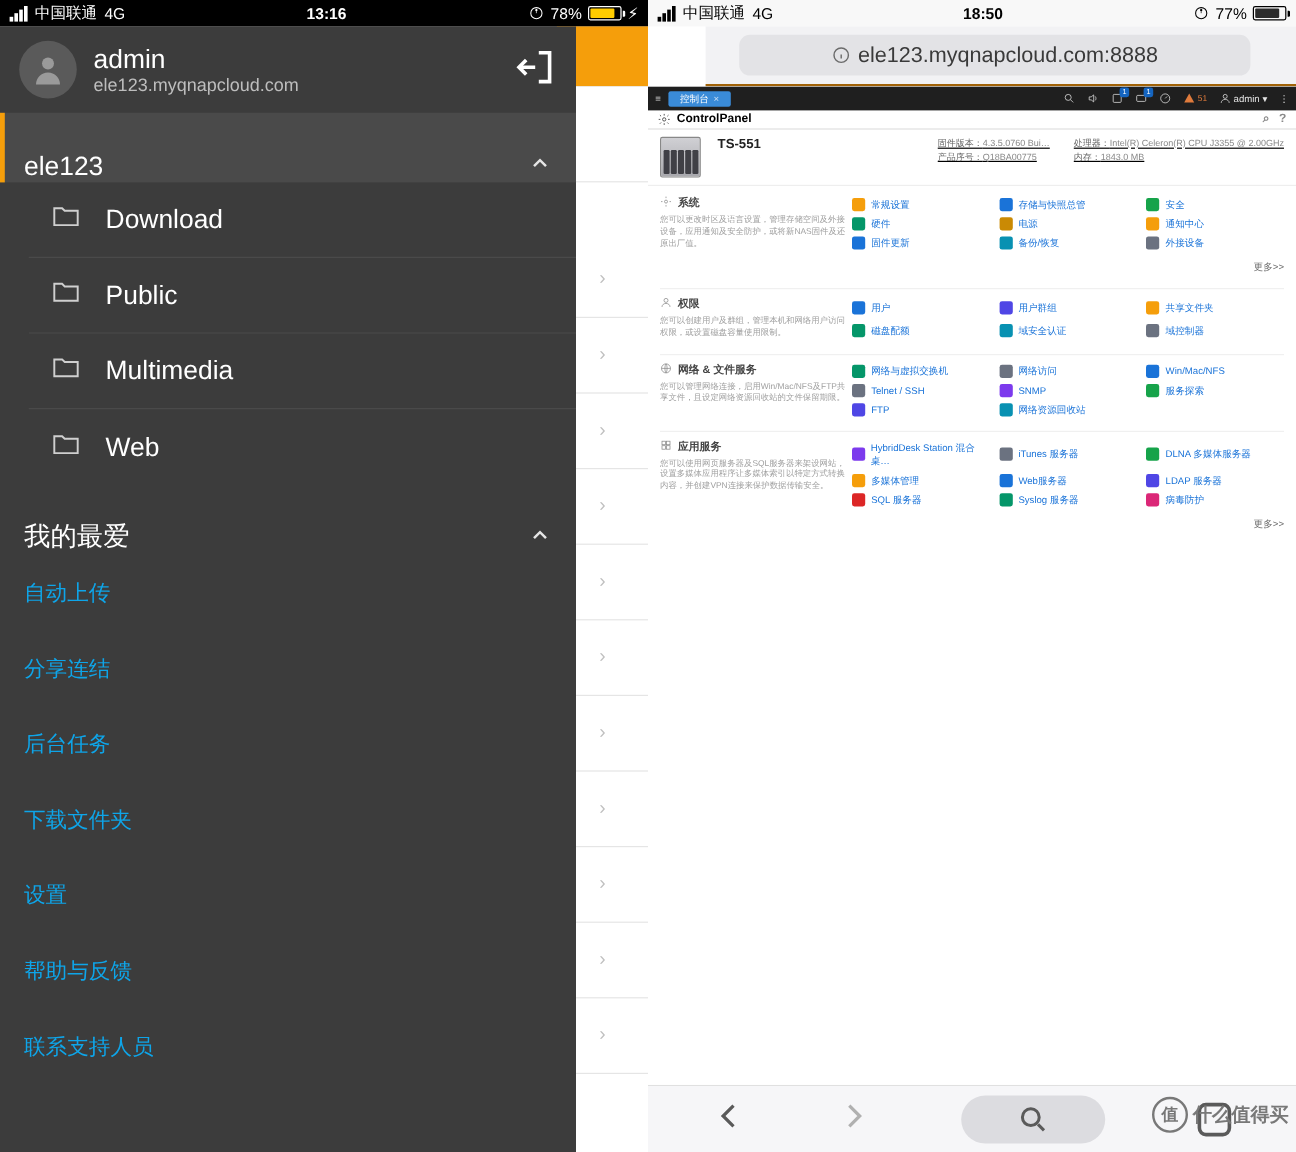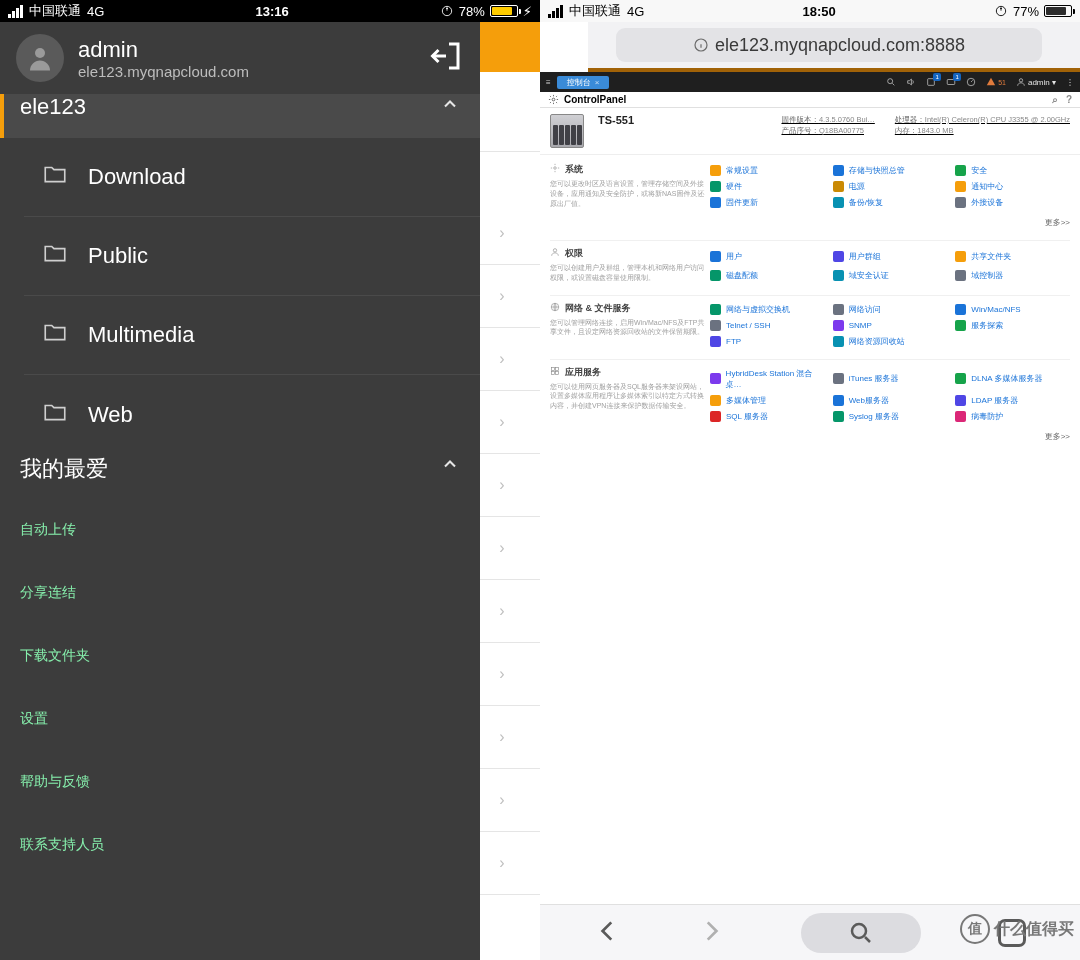--- a/index.html
+++ b/index.html
@@ -27,32 +27,32 @@
   .main-list{position:absolute;top:130px;right:0;width:76px;bottom:0;}
   .main-list .prow{height:63px;border-bottom:1px solid #e5e5e5;display:flex;align-items:center;justify-content:center;color:#c0c0c0;}
   .drawer{position:absolute;top:0;left:0;right:60px;bottom:0;background:#3c3c3c;color:#e5e5e5;z-index:2;display:flex;flex-direction:column;}
   .drawer-header{display:flex;align-items:center;padding:12px 16px;gap:14px;}
   .avatar{width:48px;height:48px;border-radius:50%;background:#5a5a5a;display:flex;align-items:center;justify-content:center;}
   .avatar svg{width:30px;height:30px;fill:#9a9a9a;}
   .acct-name{font-size:22px;color:#fff;}
   .acct-host{font-size:15px;color:#bdbdbd;}
   .logout{margin-left:auto;}
   .logout svg{width:36px;height:36px;fill:none;stroke:#fff;stroke-width:2;}
-  .d-section{display:flex;align-items:flex-start;padding:0 20px;height:44px;font-size:22px;color:#fff;position:relative;}
+  .d-section{display:flex;align-items:flex-end;padding:0 20px;height:58px;font-size:22px;color:#fff;position:relative;}
   .d-section.active{background:#4a4a4a;}
   .d-section.active::before{content:"";position:absolute;left:0;top:0;bottom:0;width:4px;background:#f59e0b;}
   .chev{margin-left:auto;}
   .chev svg{width:20px;height:20px;stroke:#e5e5e5;stroke-width:2.5;fill:none;}
   .folders{padding-left:24px;}
-  .folder-row{display:flex;align-items:center;gap:18px;height:79px;border-bottom:1px solid #4a4a4a;font-size:22px;color:#fff;padding-left:16px;}
+  .folder-row{display:flex;align-items:center;gap:18px;height:63px;border-bottom:1px solid #4a4a4a;font-size:22px;color:#fff;padding-left:16px;}
   .folder-row:last-child{border-bottom:none;text-align:center;}
   .folder-icon svg{width:30px;height:26px;fill:none;stroke:#cfcfcf;stroke-width:1.5;}
-  .menu-row{height:63px;display:flex;align-items:center;padding:0 20px;font-size:14px;color:#86efac;}
+  .menu-row{height:63px;display:flex;align-items:center;padding:0 20px;font-size:18px;color:#0ea5e9;}
   
-  .addr-bar{height:50px;background:#f2f2f4;display:flex;align-items:center;gap:10px;padding:0 28px;border-bottom:4px solid #a16207;margin-left:48px;}
+  .addr-bar{height:50px;background:#f2f2f4;display:flex;align-items:center;gap:10px;padding:0 28px;border-bottom:2px solid #a16207;margin-left:48px;}
   .addr-pill{flex:1;height:34px;background:#e3e3e6;border-radius:9px;display:flex;align-items:center;justify-content:center;gap:6px;color:#3a3a3a;font-size:18px;}
   .addr-pill svg{width:16px;height:16px;stroke:#6b6b6b;fill:none;stroke-width:1.8;}
   .content-area{flex:1;background:#fff;position:relative;overflow:hidden;}
   .qts-top{height:20px;background:#1f1f1f;color:#cfcfcf;font-size:8px;display:flex;align-items:center;padding:0 6px;gap:6px;}
   .qts-tab{background:#3a8bd8;color:#fff;padding:1px 10px;border-radius:2px;font-size:8px;display:flex;align-items:center;gap:4px;}
   .qts-tab .x{opacity:.7;}
   .qts-right-icons{margin-left:auto;display:flex;align-items:center;gap:10px;color:#e5e5e5;}
   .qts-right-icons span{display:inline-flex;align-items:center;gap:2px;font-size:8px;}
   .qts-right-icons svg{width:10px;height:10px;stroke:currentColor;fill:none;stroke-width:1.5;}
   .badgeic{position:relative;}
@@ -207,20 +207,23 @@
             </svg></span>
       </div>
 
       <div class="menu-row">
           <span>自动上传</span>
         </div>
       <div class="menu-row">
           <span>分享连结</span>
         </div>
       <div class="menu-row">
+          <span>后台任务</span>
+        </div>
+      <div class="menu-row">
           <span>下载文件夹</span>
         </div>
       <div class="menu-row">
           <span>设置</span>
         </div>
       <div class="menu-row">
           <span>帮助与反馈</span>
         </div>
       <div class="menu-row">
           <span>联系支持人员</span>

